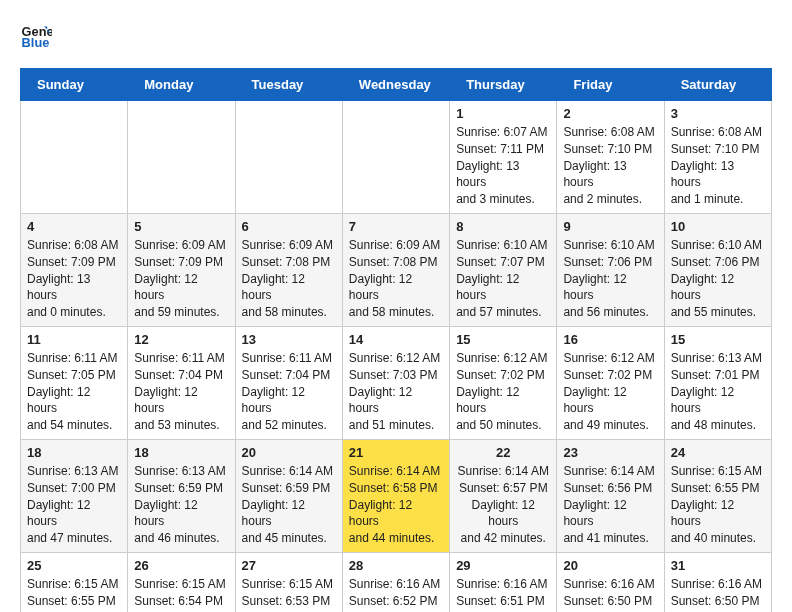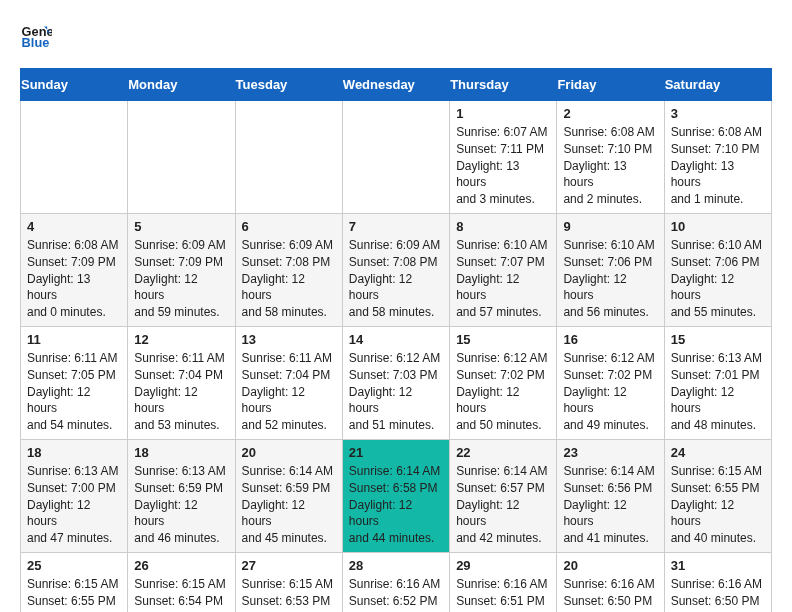--- a/index.html
+++ b/index.html
@@ -39,21 +39,21 @@
       margin-top: 2px;
     }
     .calendar {
       width: 100%;
       border-collapse: collapse;
       border: 1px solid #ccc;
     }
     .calendar th {
       background-color: #1565c0;
       color: #fff;
-      padding: 8px 0;
+      padding: 8px 16px;
       text-align: left;
       font-size: 13px;
       font-weight: bold;
       border: 1px solid #1565c0;
     }
     .calendar td {
       vertical-align: top;
       padding: 5px 6px;
       border: 1px solid #ccc;
       width: calc(100% / 7);
@@ -198,25 +198,25 @@
           <div class="day-info">Sunrise: 6:13 AM<br>Sunset: 7:00 PM<br>Daylight: 12 hours<br>and 47 minutes.</div>
         </td>
         <td style="background-color: rgb(245, 245, 245);">
           <span class="day-number">18</span>
           <div class="day-info">Sunrise: 6:13 AM<br>Sunset: 6:59 PM<br>Daylight: 12 hours<br>and 46 minutes.</div>
         </td>
         <td style="background-color: rgb(245, 245, 245); margin-top: 24px;">
           <span class="day-number">20</span>
           <div class="day-info">Sunrise: 6:14 AM<br>Sunset: 6:59 PM<br>Daylight: 12 hours<br>and 45 minutes.</div>
         </td>
-        <td style="background-color: #14b8a6;">
+        <td style="background-color: #fde047;">
           <span class="day-number">21</span>
           <div class="day-info">Sunrise: 6:14 AM<br>Sunset: 6:58 PM<br>Daylight: 12 hours<br>and 44 minutes.</div>
         </td>
-        <td style="background-color: rgb(245, 245, 245);">
+        <td style="background-color: rgb(245, 245, 245); text-align: center;">
           <span class="day-number">22</span>
           <div class="day-info">Sunrise: 6:14 AM<br>Sunset: 6:57 PM<br>Daylight: 12 hours<br>and 42 minutes.</div>
         </td>
         <td style="background-color: rgb(245, 245, 245);">
           <span class="day-number">23</span>
           <div class="day-info">Sunrise: 6:14 AM<br>Sunset: 6:56 PM<br>Daylight: 12 hours<br>and 41 minutes.</div>
         </td>
         <td style="background-color: rgb(245, 245, 245);">
           <span class="day-number">24</span>
           <div class="day-info">Sunrise: 6:15 AM<br>Sunset: 6:55 PM<br>Daylight: 12 hours<br>and 40 minutes.</div>

